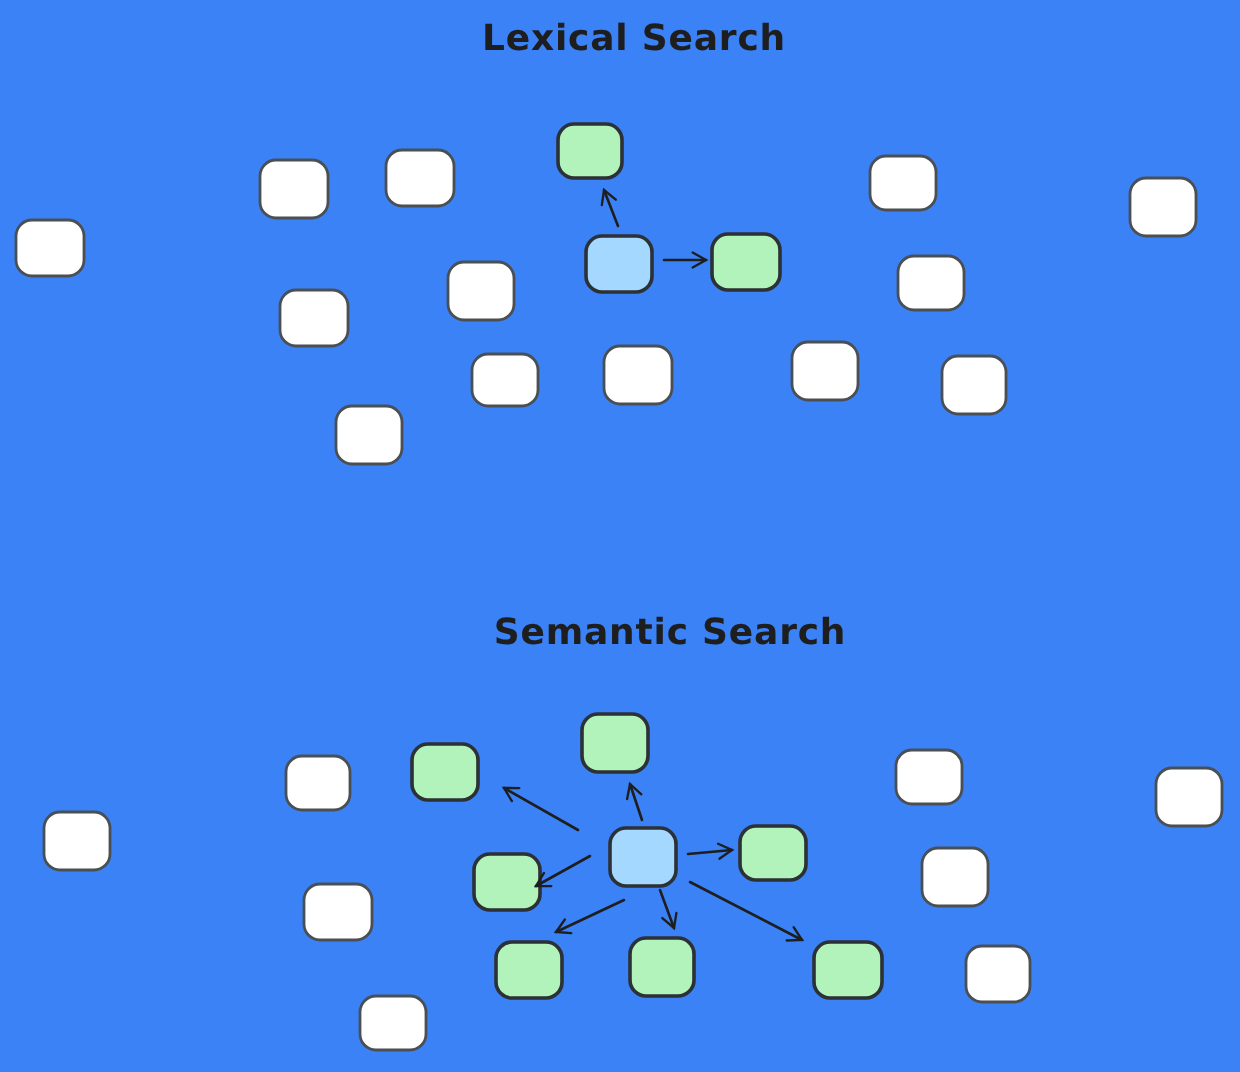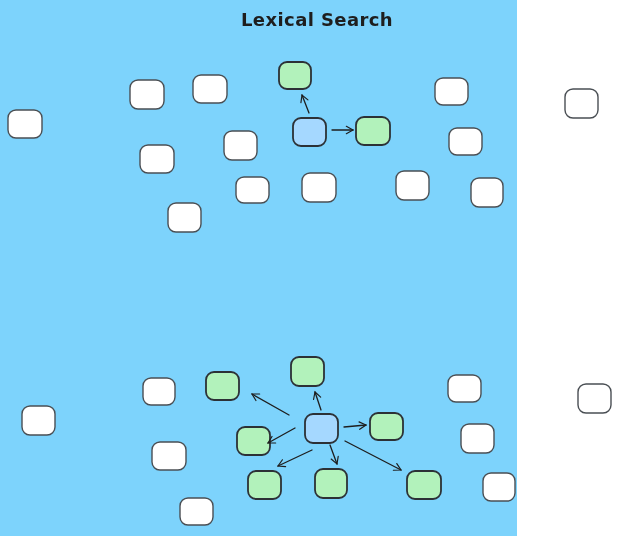--- a/index.html
+++ b/index.html
@@ -1,35 +1,36 @@
 <!DOCTYPE html>
 <html><head>
 <meta charset="utf-8">
 <style>
   html,body{margin:0;padding:0;background:#ffffff;}
   body{width:620px;height:536px;overflow:hidden;}
   .canvas{
-    position:relative;width:517px;height:536px;
+    position:relative;width:620px;height:536px;
     font-family:"DejaVu Sans", sans-serif;
-    background:#7dd3fc;
+    background:#3b82f6;
   }
   .diagram-title{
     position:absolute;margin:0;
     font-size:18px;font-weight:bold;letter-spacing:0.4px;
     transform:translateX(-50%);white-space:nowrap;
   }
   #diagram-svg{position:absolute;left:0;top:0;}
 </style>
 </head>
 <body>
 
 <div class="canvas">
 
   <h2 class="diagram-title" id="title-0" style="left: 317px; top: 9px; color: rgb(30, 30, 30);">Lexical Search</h2>
 
+  <h2 class="diagram-title" id="title-1" style="left: 335px; top: 306px; color: rgb(30, 30, 30);">Semantic Search</h2>
 
   <svg id="diagram-svg" width="620" height="536" viewBox="0 0 620 536">
     <defs>
       <marker id="arrowhead" viewBox="0 0 12 12" refX="10" refY="6" markerWidth="10" markerHeight="10" orient="auto-start-reverse" markerUnits="userSpaceOnUse">
         <path id="arrowhead-path" d="M2,1.5 L10,6 L2,10.5" fill="none" stroke-width="1.4" stroke-linecap="round" stroke="#1e1e1e"></path>
       </marker>
     </defs>
     <g id="nodes-layer">
         <rect x="8" y="110" width="34" height="28" rx="8" ry="8" fill="#ffffff" stroke="#4a4f54" stroke-width="1.4"></rect>
         <rect x="130" y="80" width="34" height="29" rx="8" ry="8" fill="#ffffff" stroke="#4a4f54" stroke-width="1.4"></rect>

